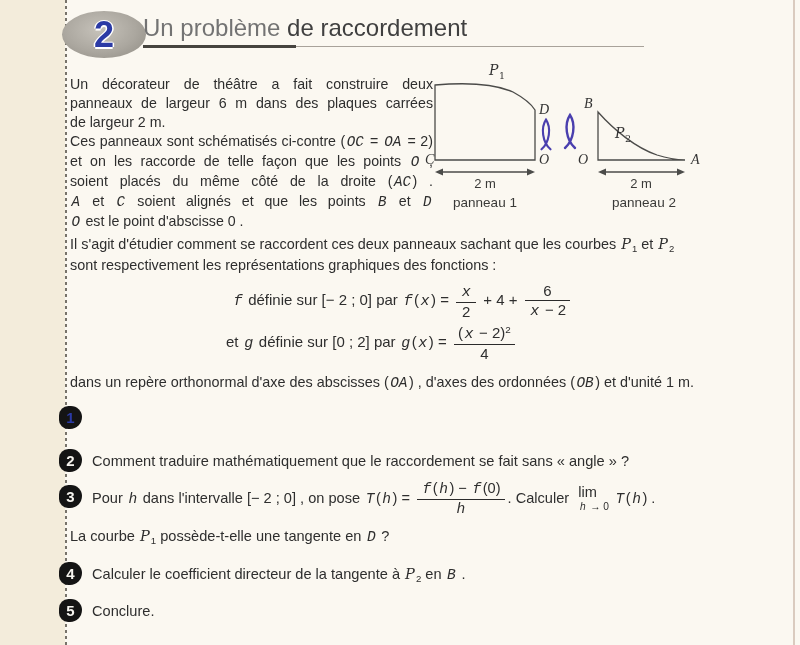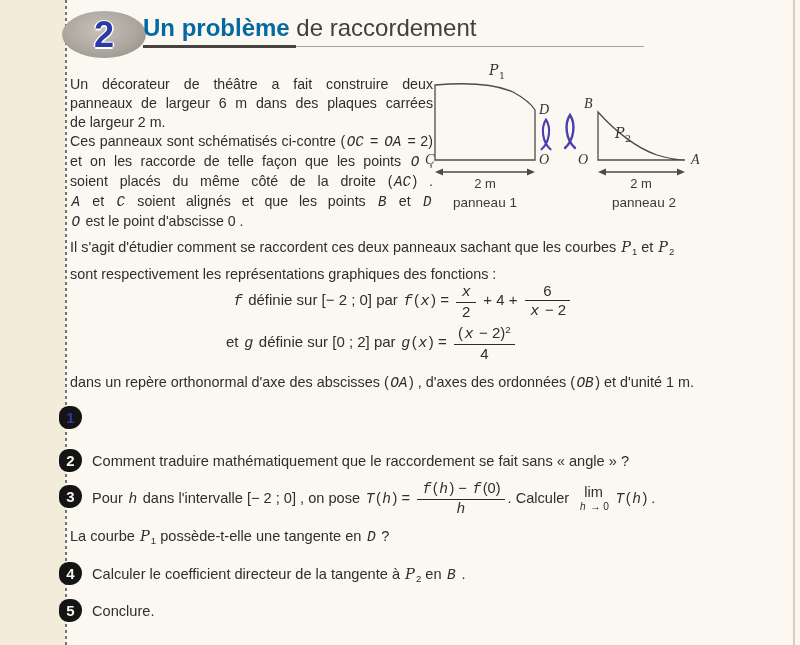--- a/index.html
+++ b/index.html
@@ -14,48 +14,48 @@
   .dotted-rule{left:65px;top:0;bottom:0;width:2px;
     background:repeating-linear-gradient(to bottom,#77736a 0 3px,transparent 3px 6px)}
   .scan-edge{left:793px;top:0;bottom:0;width:2px;background:#c8b2a4;opacity:.65}
   
   .logo{left:62px;top:11px;width:84px;height:47px;border-radius:50%;
     background:radial-gradient(ellipse at 45% 40%,#c6c2ba 0%,#aba79f 55%,#8e8a82 100%);
     display:flex;align-items:center;justify-content:center}
   .logo span{font-size:36px;font-weight:bold;
     text-shadow:-1.5px 0 #fff,1.5px 0 #fff,0 -1.5px #fff,0 1.5px #fff}
   .page-title{left:143px;top:14px;font-size:24px;margin:0;font-weight:normal;white-space:nowrap}
-  .page-title .tb{font-weight:bold;color:#0369a1}
+  .page-title .tb{font-weight:normal;color:#737373}
   .page-title .tr{color:#404040}
   .rule-bold{left:143px;top:45px;width:153px;height:2.5px;background:#46443f}
   .rule-thin{left:296px;top:46px;width:348px;height:1.2px;background:#a8a29a}
   
   .intro{left:70px;top:75px;width:363px;font-size:14.2px;line-height:19px}
   .line{white-space:normal}
   .jl{text-align:justify;text-align-last:justify}
   
   .i{font-family:Liberation Mono, monospace;font-style:italic;padding:0 1.5px}
   .scp{font-family:"DejaVu Serif",serif;font-style:italic;padding:0 1px}
   .sub{font-size:.66em;vertical-align:-0.28em}
   .sup{font-size:.66em;vertical-align:0.5em}
   
   svg text{font-family:"Liberation Serif",serif;font-style:italic;font-size:14px;fill:#333}
   svg text.plain{font-family:"Liberation Sans",sans-serif;font-style:normal;font-size:13px;fill:#3a3a38}
   svg text.cap{font-family:"Liberation Sans",sans-serif;font-style:normal;font-size:13.5px;fill:#3a3a38}
   svg text.svgP{font-family:"DejaVu Serif",serif;font-size:14px}
   svg text.svgPsub{font-family:"DejaVu Serif",serif;font-style:normal;font-size:9.5px}
   
-  .problem{left:70px;top:236px;width:712px;font-size:14.4px;line-height:23px}
+  .problem{left:70px;top:236px;width:712px;font-size:14.4px;line-height:16px}
   .mathline{font-size:15px;white-space:nowrap}
   .fline1{left:232px;top:282px}
   .fline2{left:226px;top:324px}
   .frac{display:inline-block;vertical-align:middle;text-align:center;margin:0 3px}
   .frac .num{display:block;line-height:1.2;padding:0 4px;border-bottom:1.3px solid #2b2b2b}
   .frac .den{display:block;line-height:1.2;padding:0 4px}
-  .lim{display:inline-block;vertical-align:middle;text-align:center;margin:0 5px}
+  .lim{display:inline-block;vertical-align:middle;text-align:left;margin:0 5px}
   .lim .limw{display:block;line-height:1.05}
   .lim .lims{display:block;font-size:.7em;line-height:1.1}
   .repere{left:70px;top:374px;font-size:14.4px}
   
   .q-row{left:59px;width:712px;display:flex;gap:10px;align-items:flex-start}
   .q-center{align-items:center}
   .qbadge{flex:0 0 auto;width:23px;height:23px;background:#141414;color:#f6f4ef;
     border-radius:46% 54% 58% 44%;display:flex;align-items:center;justify-content:center;
     font-weight:bold;font-size:15px}
   .q-text{font-size:14.6px;line-height:20px;margin-top:2px}

